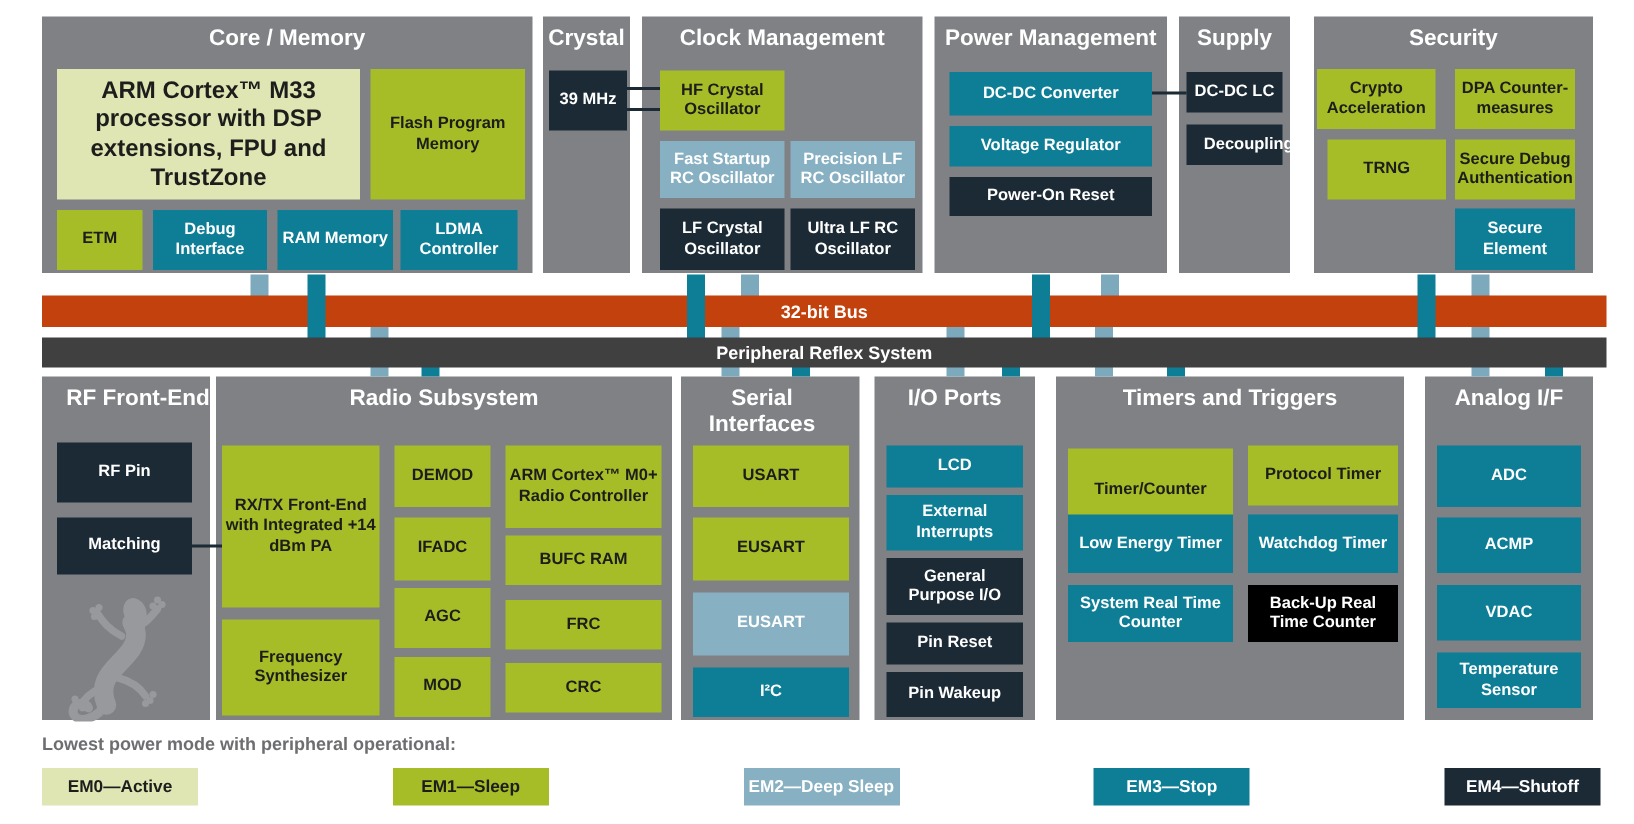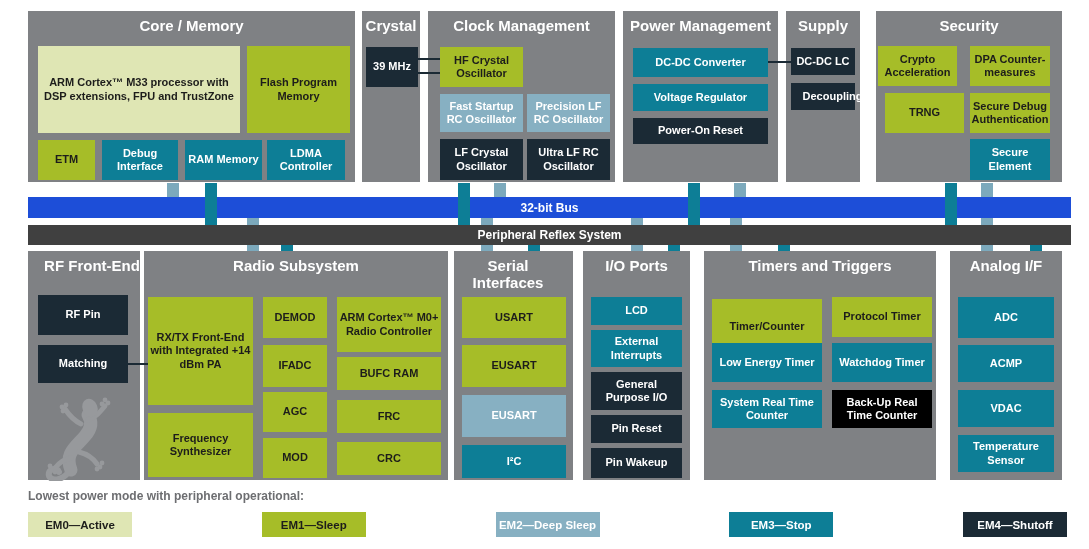--- a/index.html
+++ b/index.html
@@ -12,24 +12,24 @@
     padding-top:7px;line-height:1.12;}
   .blk{position:absolute;display:flex;align-items:center;justify-content:center;
     text-align:center;font-weight:bold;font-size:11px;line-height:1.2;
     padding:2px;box-sizing:border-box;}
   .em0{background:#dfe6b4;color:#1d1d1b;}
   .em1{background:#a6bd28;color:#1d1d1b;}
   .em2{background:#87b0c2;color:#ffffff;}
   .em3{background:#0d7e96;color:#ffffff;}
   .em4{background:#1b2a35;color:#ffffff;}
   .blackblk{background:#000000;color:#ffffff;}
-  .bigtxt{font-size:11px;}
+  .bigtxt{font-size:16px;}
   .bus{position:absolute;left:28px;width:1043px;display:flex;align-items:center;
     justify-content:center;color:#ffffff;font-weight:bold;font-size:12px;}
-  #bus32{top:197px;height:21px;background:#1d4ed8;z-index:2;}
+  #bus32{top:197px;height:21px;background:#c2410c;z-index:2;}
   #prs{top:225px;height:20px;background:#404040;z-index:4;}
   .stub{position:absolute;width:12px;}
   .stub.lb{background:#7ca9bc;z-index:1;}
   .stub.tl{background:#0d7e96;z-index:1;}
   .stub.tl.ztop{z-index:3;}
   .stub.ttop{top:183px;height:57px;}
   .stub.lbtop{top:183px;height:32px;}
   .stub.lbbot{top:200px;height:51px;}
   .stub.tlbot{top:230px;height:21px;}
   .wire{position:absolute;height:2px;background:#1b2a35;z-index:5;}

